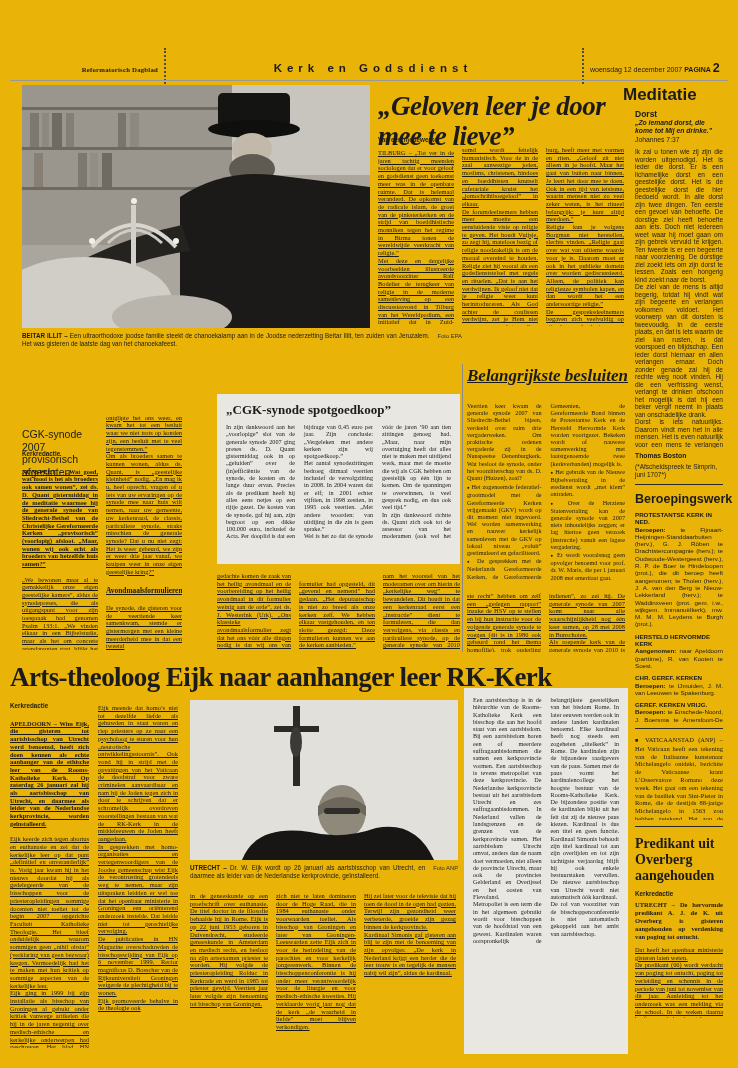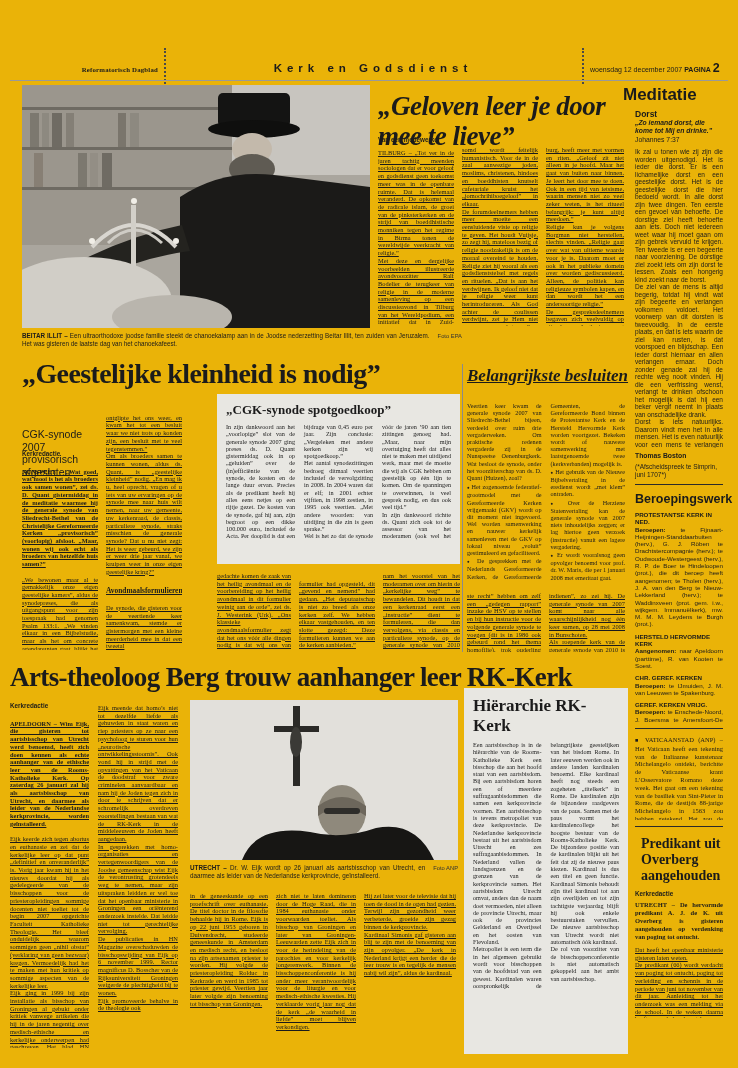--- a/index.html
+++ b/index.html
@@ -17,21 +17,21 @@
   .dotsep { width:0; height:36px; border-left:2px dotted #4a4a4a; }
   .hrule-light { border-top:1px solid #999; }
   .rule { border-top:1px solid #2a2a2a; }
   .vrule { border-left:1px solid #8a8a8a; }
 
   
   .lead-headline { font:italic 700 27px/1.1 "Liberation Serif",serif; letter-spacing:-0.5px; }
   .big-head { font:700 28px/1 "Liberation Serif",serif; letter-spacing:-0.6px; white-space:nowrap; }
   .besl-title { font:italic 700 17px "Liberation Serif",serif; white-space:nowrap;text-decoration:underline; }
   .box-title { font:700 13px "Liberation Serif",serif; margin-bottom:5px; }
-  .pred-head { font:700 14px/16px "Liberation Serif",serif;margin-left:6px; }
+  .pred-head { font:700 14px/16px "Liberation Serif",serif; }
   .hier-title { font:700 17px "Liberation Serif",serif; margin-bottom:5px; }
 
   
   .byline { font:700 6.3px "Liberation Sans",sans-serif; }
   .bodycol { font:400 6.4px/7.7px "Liberation Serif",serif; text-align:justify;
              white-space:pre-line; overflow:hidden;text-decoration:underline; }
   .leadpar { font-weight:700; }
   .subhead { font:700 7.4px "Liberation Serif",serif; margin:3px 0 1px; }
   .standfirst { font:400 10.5px/12.5px "Liberation Sans",sans-serif; }
   .caption { font:400 6.3px/8px "Liberation Sans",sans-serif; text-align:justify; }
@@ -174,21 +174,20 @@
 
   <div class="abs rule" style="left:635px;top:826px;width:88px"></div>
 
   <div class="abs pred-head" style="left:635px;top:836px;width:90px">Predikant uit Overberg aangehouden</div>
   <div class="abs byline" style="left:635px;top:890px">Kerkredactie</div>
   <div class="abs pred-lead" style="left:635px;top:901px;width:88px">UTRECHT – De hervormde predikant A. J. de K. uit Overberg is gisteren aangehouden op verdenking van poging tot ontucht.</div>
   <div class="abs bodycol" style="left:635px;top:946px;width:88px;height:72px">Dat heeft het openbaar ministerie gisteren laten weten.
 De predikant (66) wordt verdacht van poging tot ontucht, poging tot verleiding en schennis in de periode van juni tot november van dit jaar. Aanleiding tot het onderzoek was een melding via de school. In de weken daarna heeft een onbekend aantal mensen aangifte gedaan.
 Gisteravond hield de gemeente Utrechtse Heuvelrug, waar Overberg onder valt, een besloten informatiebijeenkomst over de zaak.</div>
 
-  <div class="abs big-head" style="left:22px;top:360px">„Geestelijke kleinheid is nodig”</div>
 
   <div class="abs standfirst" style="left:22px;top:428px;width:76px">CGK-synode 2007 provisorisch afgesloten</div>
   <div class="abs byline" style="left:22px;top:450px">Kerkredactie</div>
   <div class="abs bodycol" style="left:22px;top:460px;width:76px;height:190px">
     <div class="leadpar">NUNSPEET – „Wat goed, wat mooi is het als broeders ook samen wonen”, zei ds. D. Quant gistermiddag in de meditatie waarmee hij de generale synode van Sliedrecht-Bethel van de Christelijke Gereformeerde Kerken „provisorisch” (voorlopig) afsloot. „Maar, wonen wij ook echt als broeders van hetzelfde huis samen?”</div>
     <div>„We bewonen maar al te gemakkelijk onze eigen geestelijke kamers”, aldus de synodepreses, die als uitgangspunt voor zijn toespraak had genomen Psalm 133:1. „We vinden elkaar in een Bijbelstudie, maar als het om concrete agendapunten gaat, blijkt het niet altijd gemakkelijk.”
 „Persoonlijk”, zei ds. Quant, „heb ik de avond in de tweede zittingsweek, toen we voor de derde keer zouden gaan spreken over de Nieuwe Bijbelvertaling, het kostbaarste moment van de synode gevonden. Dat ontvingen wij van de Heere. Die avond konden we echt samen. Maar</div>
   </div>
   <div class="abs bodycol" style="left:106px;top:406px;width:76px;height:244px">
     <div>ontglipte het ons weer, en kwam het tot een besluit waar we niet trots op konden zijn, een besluit met te veel tegenstemmen.”
@@ -228,21 +227,21 @@
     <div class="besl-item">De gesprekken met de Nederlands Gereformeerde Kerken, de Gereformeerde Gemeenten, de Gereformeerde Bond binnen de Protestantse Kerk en de Hersteld Hervormde Kerk worden voortgezet. Bekeken wordt of nauwere samenwerking met laatstgenoemde twee (kerkverbanden) mogelijk is.</div>
     <div class="besl-item">Het gebruik van de Nieuwe Bijbelvertaling in de eredienst wordt „met klem” ontraden.</div>
     <div class="besl-item">Over de Herziene Statenvertaling kan de generale synode van 2007 niets inhoudelijks zeggen; er lag hiertoe geen verzoek (instructie) vanuit een lagere vergadering.</div>
     <div class="besl-item">Er wordt vooralsnog geen opvolger benoemd voor prof. dr. W. Maris, die per 1 januari 2008 met emeritaat gaat.</div>
 
   </div>
   <div class="abs bodycol" style="left:467px;top:592px;width:74px;height:60px">ste recht” hebben om zelf een „gedegen rapport” inzake de HSV op te stellen en bij hun instructie voor de volgende generale synode te voegen (dit is in 1986 ook gebeurd rond het thema homofilie), trok ouderling Westerterp zijn voorstel in. „De voorjaarsclassis kan al een instructie</div>
   <div class="abs bodycol" style="left:549px;top:592px;width:76px;height:60px">indienen”, zo zei hij. De generale synode van 2007 komt naar alle waarschijnlijkheid nog één keer samen, op 28 mei 2008 in Bunschoten.
 Als roepende kerk van de generale synode van 2010 is aangewezen de christelijke gereformeerde kerk te Huizen.</div>
 
-  <div class="abs big-head" style="left:10px;top:664px;font-size:27px">Arts-theoloog Berg trouw aanhanger leer RK-Kerk</div>
+  <div class="abs big-head" style="left:10px;top:664px;font-size:27px">Arts-theoloog Eijk naar aanhanger leer RK-Kerk</div>
   <div class="abs byline" style="left:10px;top:702px">Kerkredactie</div>
 
   <div class="abs bodycol" style="left:10px;top:712px;width:79px;height:336px">
     <div class="leadpar">APELDOORN – Wim Eijk, die gisteren tot aartsbisschop van Utrecht werd benoemd, heeft zich doen kennen als echte aanhanger van de ethische leer van de Rooms-Katholieke Kerk. Op zaterdag 26 januari zal hij als aartsbisschop van Utrecht, en daarmee als leider van de Nederlandse kerkprovincie, worden geïnstalleerd.</div>
     <div>Eijk keerde zich tegen abortus en euthanasie en zei dat de kerkelijke leer op dat punt „definitief en onveranderlijk” is. Vorig jaar kwam hij in het nieuws doordat hij als gedelegeerde van de bisschoppen voor de priesteropleidingen sommige docenten niet toeliet tot de begin 2007 opgerichte Faculteit Katholieke Theologie. Het bleef onduidelijk waarom sommigen geen „nihil obstat” (verklaring van geen bezwaar) kregen. Vermoedelijk had het te maken met hun kritiek op sommige aspecten van de kerkelijke leer.
 Eijk ging in 1999 bij zijn installatie als bisschop van Groningen al gebukt onder kritiek vanwege artikelen die hij in de jaren negentig over medisch-ethische en kerkelijke onderwerpen had geschreven. Het blad HN Magazine citeerde destijds ruimschoots uit die publicaties, en de onrust daarover werkte nog geruime tijd door.
 Voor ingewijden kwam de benoeming van gisteren niet als een verrassing: Eijk geldt binnen de bisschoppenconferentie als een kundig bestuurder en een overtuigd verdediger van de kerkelijke leer.</div>
   </div>
   <div class="abs bodycol" style="left:98px;top:704px;width:80px;height:344px">Eijk meende dat homo’s niet tot dezelfde liefde als gehuwden in staat waren en riep priesters op ze naar een psycholoog te sturen voor hun „neurotische ontwikkelingsstoornis”. Ook vond hij in strijd met de opvattingen van het Vaticaan de doodstraf voor zware criminelen aanvaardbaar en nam hij de Joden tegen zich in door te schrijven dat er schromelijk overdreven voorstellingen bestaan van wat de RK-Kerk in de middeleeuwen de Joden heeft aangedaan.
 In gesprekken met homo-organisaties en vertegenwoordigers van de Joodse gemeenschap wist Eijk de verontrusting grotendeels weg te nemen, maar zijn uitspraken leidden er wel toe dat het openbaar ministerie in Groningen een oriënterend onderzoek instelde. Dat leidde niet tot gerechtelijke vervolging.
@@ -268,19 +267,18 @@
     <span class="cap-lead">UTRECHT –</span>
     <span>Dr. W. Eijk wordt op 26 januari als aartsbisschop van Utrecht, en daarmee als leider van de Nederlandse kerkprovincie, geïnstalleerd.</span>
   </div>
 
   <div class="abs bodycol" style="left:190px;top:892px;width:78px;height:156px">in de geneeskunde op een proefschrift over euthanasie. De titel doctor in de filosofie behaalde hij in Rome. Eijk is op 22 juni 1953 geboren in Duivendrecht, studeerde geneeskunde in Amsterdam en medisch recht, en besloot na zijn artsexamen priester te worden. Hij volgde de priesteropleiding Rolduc in Kerkrade en werd in 1985 tot priester gewijd. Veertien jaar later volgde zijn benoeming tot bisschop van Groningen.</div>
   <div class="abs bodycol" style="left:276px;top:892px;width:80px;height:156px">zich niet te laten domineren door de Hoge Raad, die in 1984 euthanasie onder voorwaarden toeliet. Als bisschop van Groningen en later van Groningen-Leeuwarden zette Eijk zich in voor de herindeling van de parochies en voor kerkelijk jongerenwerk. Binnen de bisschoppenconferentie is hij onder meer verantwoordelijk voor de liturgie en voor medisch-ethische kwesties. Hij verklaarde vorig jaar nog dat de kerk „de waarheid in liefde” moet blijven verkondigen.</div>
   <div class="abs bodycol" style="left:364px;top:892px;width:92px;height:156px">Hij zei later voor de televisie dat hij toen de dood in de ogen had gezien. Terwijl zijn gezondheid weer verbeterde, groeide zijn gezag binnen de kerkprovincie.
 Kardinaal Simonis gaf gisteren aan blij te zijn met de benoeming van zijn opvolger. „De kerk in Nederland krijgt een herder die de leer trouw is en tegelijk de mensen nabij wil zijn”, aldus de kardinaal.</div>
 
   <div class="abs box" style="left:464px;top:688px;width:164px;height:366px">
-    <div class="hier-title">Hiërarchie RK-Kerk</div>
     <div class="hier-cols">Een aartsbisschop is in de hiërarchie van de Rooms-Katholieke Kerk een bisschop die aan het hoofd staat van een aartsbisdom. Bij een aartsbisdom horen een of meerdere suffragaanbisdommen die samen een kerkprovincie vormen. Een aartsbisschop is tevens metropoliet van deze kerkprovincie. De Nederlandse kerkprovincie bestaat uit het aartsbisdom Utrecht en zes suffragaanbisdommen. In Nederland vallen de landsgrenzen en de grenzen van de kerkprovincie samen. Het aartsbisdom Utrecht omvat, anders dan de naam doet vermoeden, niet alleen de provincie Utrecht, maar ook de provincies Gelderland en Overijssel en het oosten van Flevoland.
 Metropoliet is een term die in het algemeen gebruikt wordt voor bisschoppen van de hoofdstad van een gewest. Kardinalen waren oorspronkelijk de belangrijkste geestelijken van het bisdom Rome. In later eeuwen werden ook in andere landen kardinalen benoemd. Elke kardinaal heeft nog steeds een zogeheten „titelkerk” in Rome. De kardinalen zijn de bijzondere raadgevers van de paus. Samen met de paus vormt het kardinalencollege het hoogste bestuur van de Rooms-Katholieke Kerk. De bijzondere positie van de kardinalen blijkt uit het feit dat zij de nieuwe paus kiezen. Kardinaal is dus een titel en geen functie. Kardinaal Simonis behoudt zijn titel kardinaal tot aan zijn overlijden en tot zijn tachtigste verjaardag blijft hij ook enkele bestuurstaken vervullen. De nieuwe aartsbisschop van Utrecht wordt niet automatisch óók kardinaal.
 De rol van voorzitter van de bisschoppenconferentie is niet automatisch gekoppeld aan het ambt van aartsbisschop.</div>
   </div>
 
 </div>
 
 </body></html>

